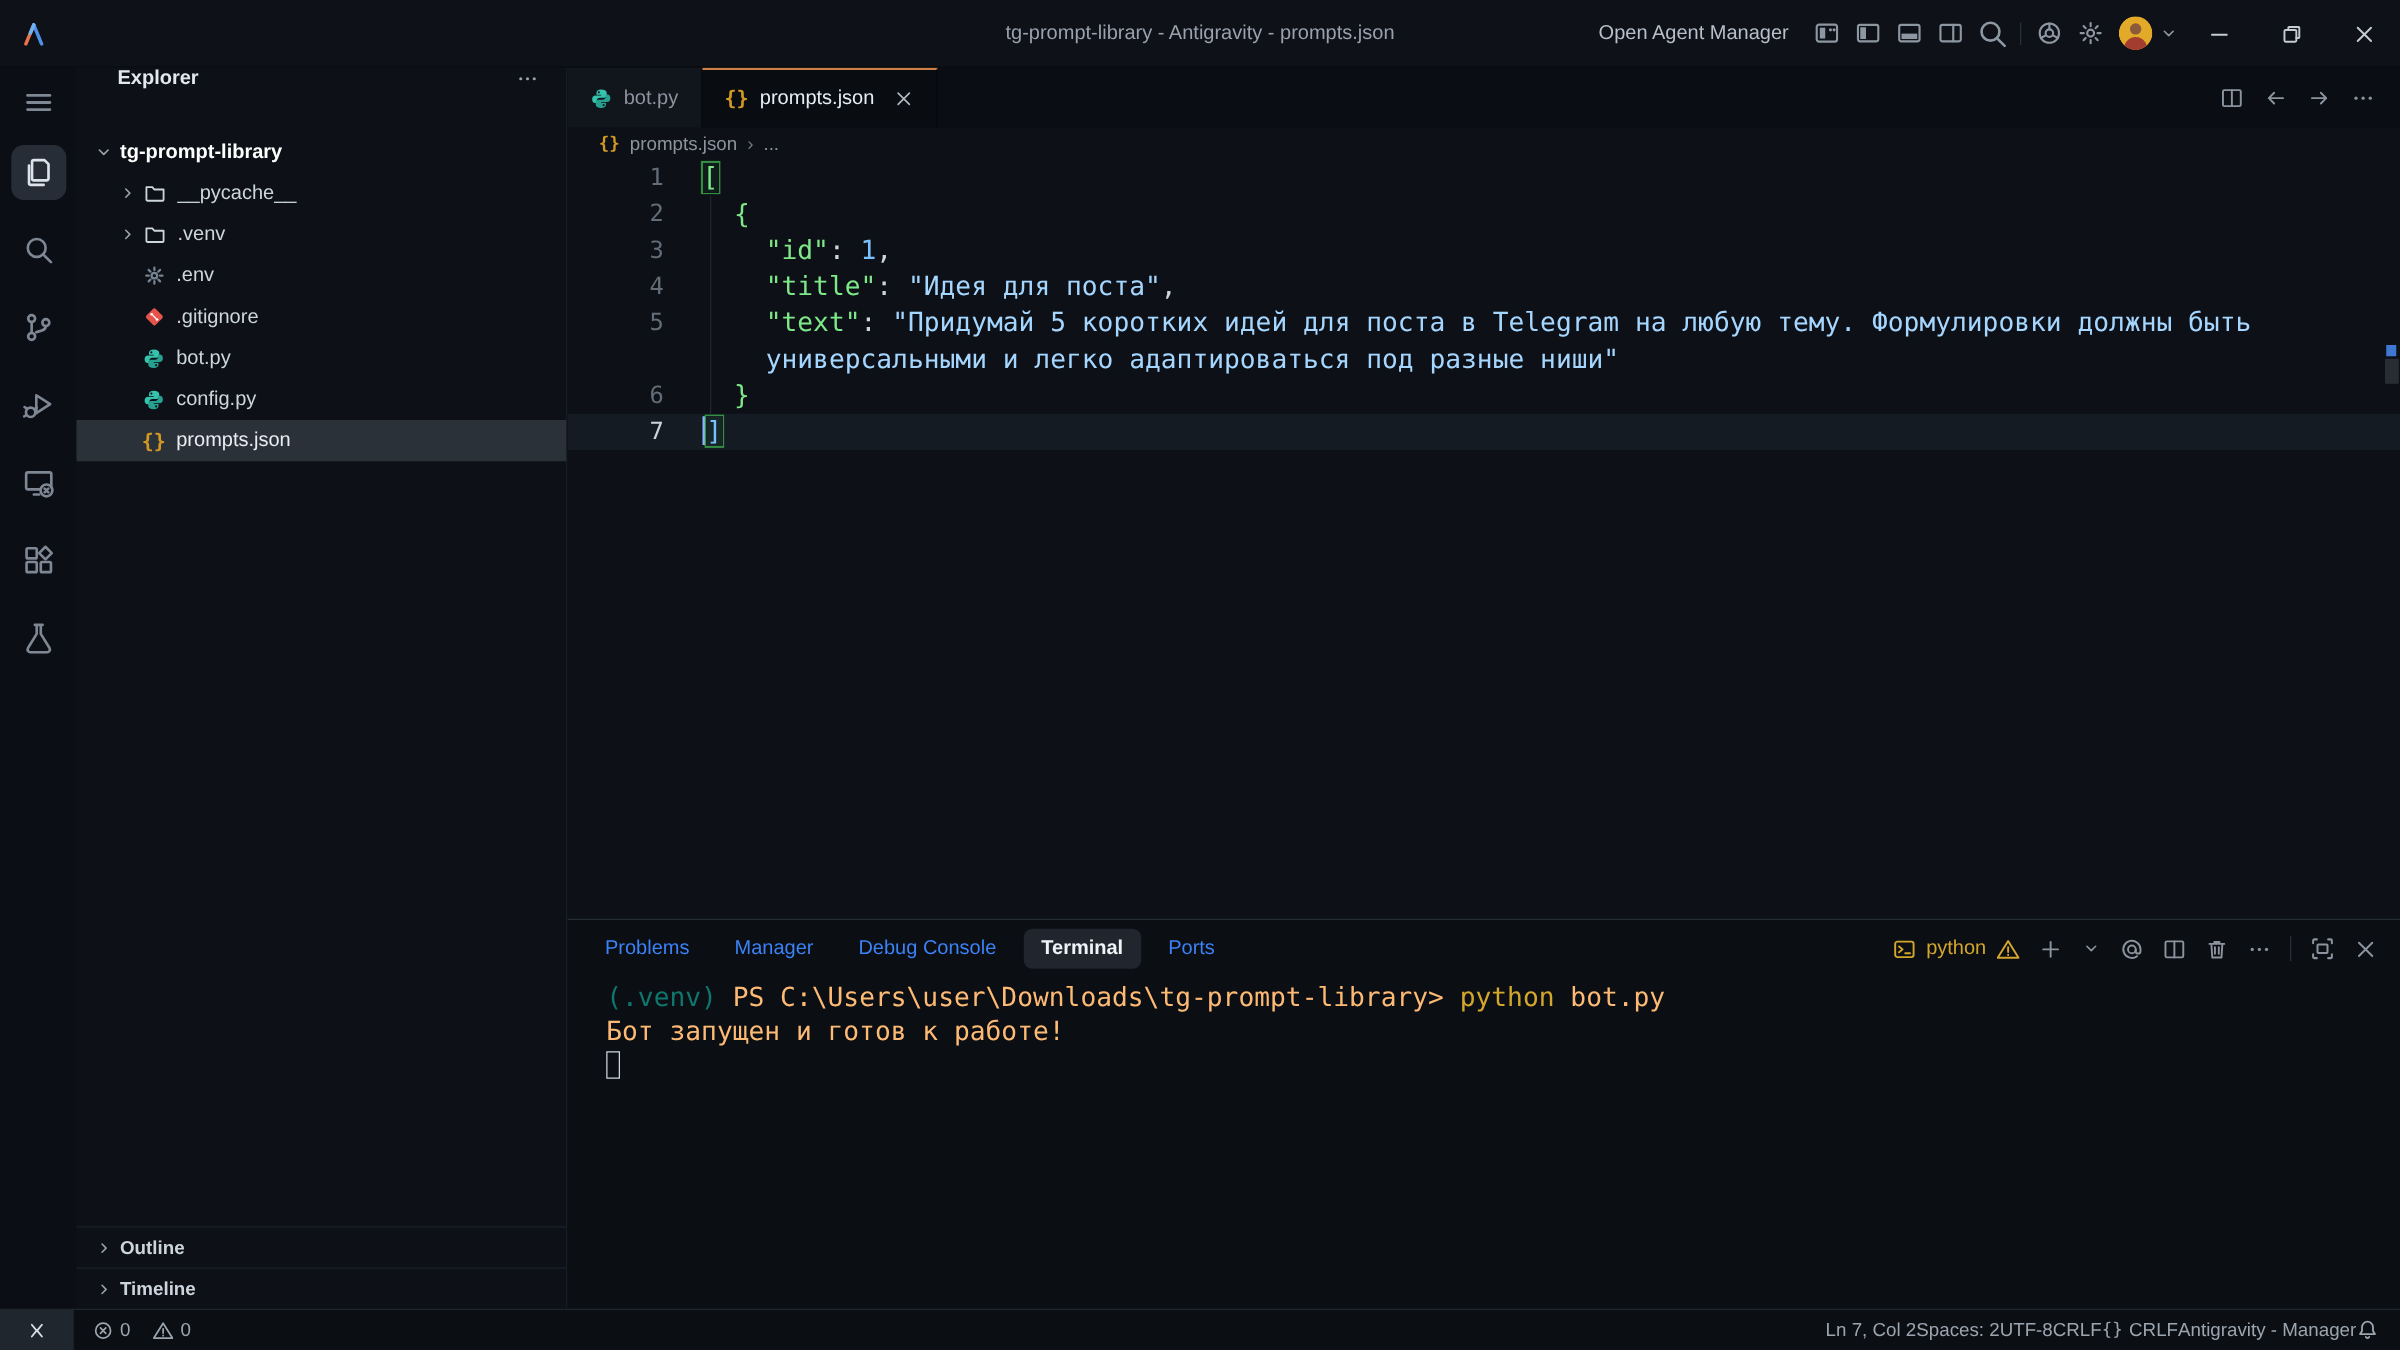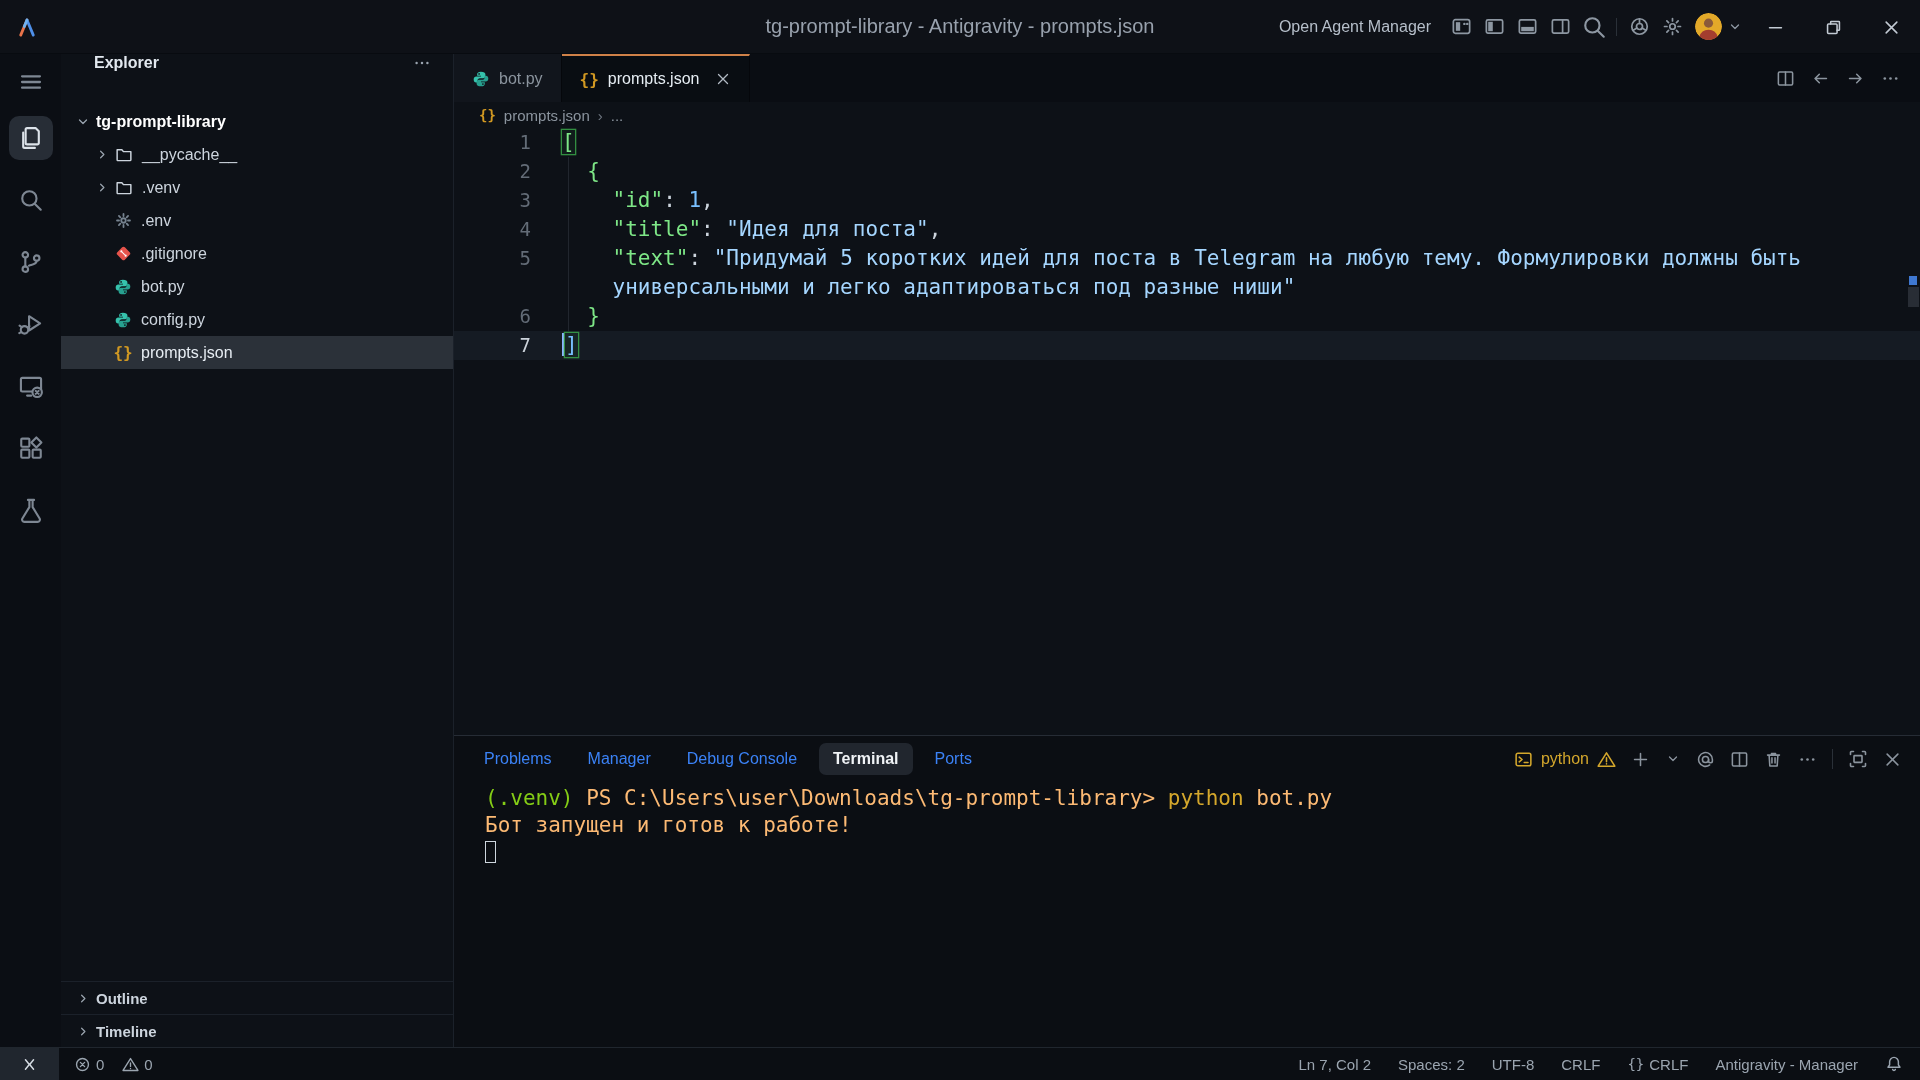--- a/index.html
+++ b/index.html
@@ -2,21 +2,21 @@
 <html><head>
 <meta charset="utf-8">
 <style>
   * { margin:0; padding:0; box-sizing:border-box; }
   html,body { width:1920px; height:1080px; background:#0d1117; font-family:"Liberation Sans",sans-serif; overflow:hidden; }
   .app { width:1920px; height:1080px; display:flex; flex-direction:column; color:#c9d1d9; }
 
   
   .titlebar { height:54px; background:#0e1117; display:flex; align-items:center; position:relative; flex:0 0 54px; border-bottom:1px solid #080b10; }
   .tb-logo { width:54px; display:flex; justify-content:center; align-items:center; }
-  .tb-title { position:absolute; left:50%; transform:translateX(-50%); color:#98a1ad; font-size:20px; white-space:nowrap; }
+  .tb-title { position:absolute; left:50%; transform:translateX(-50%); color:#98a1ad; font-size:16px; white-space:nowrap; }
   .tb-right { margin-left:auto; display:flex; align-items:center; height:100%; }
   .tb-agent { color:#b6bfca; font-size:16px; margin-right:14px; cursor:default; }
   .tb-ic { width:33px; height:33px; display:flex; align-items:center; justify-content:center; color:#8d97a2; }
   .tb-sep { width:1px; height:18px; background:#2a3038; margin:0 6px; }
   .tb-avatar { width:27px; height:27px; border-radius:50%; overflow:hidden; display:flex; margin:0 2px 0 6px; }
   .tb-chev { width:22px; color:#8d97a2; display:flex; align-items:center; justify-content:center; }
   .win-btn { width:58px; height:54px; display:flex; align-items:center; justify-content:center; color:#c3cbd4; }
 
   
   .main { flex:1 1 auto; display:flex; min-height:0; }
@@ -70,29 +70,29 @@
   
   .panel { height:312px; flex:0 0 312px; border-top:1px solid #262c35; background:#0b0e13; display:flex; flex-direction:column; }
   .panel-header { height:46px; flex:0 0 46px; display:flex; align-items:center; padding:0 18px 0 16px; }
   .ptab { font-size:16px; color:#3b82f6; padding:7px 14px; border-radius:7px; margin-right:8px; white-space:nowrap; }
   .ptab.active { background:#21262e; color:#f0f3f6; font-weight:700; }
   .panel-toolbar { margin-left:auto; display:flex; align-items:center; gap:15px; color:#8b949e; }
   .shell { display:flex; align-items:center; gap:8px; color:#d4a72c; font-size:16px; }
   .pt-ic { display:flex; align-items:center; }
   .pt-sep { width:1px; height:20px; background:#2a3038; }
   .terminal { flex:1 1 auto; padding:3px 0 0 31px; font-family:"DejaVu Sans Mono",monospace; font-size:21px; line-height:27px; }
-  .tgreen { color:#84cc16; } .tyellow { color:#d4a72c; } .twhite { color:#fdba74; }
+  .tgreen { color:#0f766e; } .tyellow { color:#d4a72c; } .twhite { color:#fdba74; }
   .tcursor { display:inline-block; width:11px; height:22px; border:1.6px solid #ced6de; vertical-align:-4px; }
 
   
   .statusbar { height:33px; flex:0 0 33px; background:#0b0e13; border-top:1px solid #20262e; display:flex; align-items:center; font-size:15px; color:#9ba5b0; }
   .remote { height:33px; width:59px; background:#20262e; color:#d5dce3; display:flex; align-items:center; justify-content:center; }
   .sb-left { display:flex; align-items:center; gap:18px; padding-left:15px; }
   .sb-item { display:flex; align-items:center; gap:5px; white-space:nowrap; }
-  .sb-right { margin-left:auto; display:flex; align-items:center; gap:27px; padding-right:17px; }
+  .sb-right { margin-left:auto; display:flex; align-items:center; padding-right:17px; }
   .sb-right .braces { font-size:14px; font-weight:400; color:#9ba5b0; }
   svg { display:block; }
 </style>
 </head>
 <body>
 
 <div class="app">
 
   <div class="titlebar">
     <div class="tb-logo">

